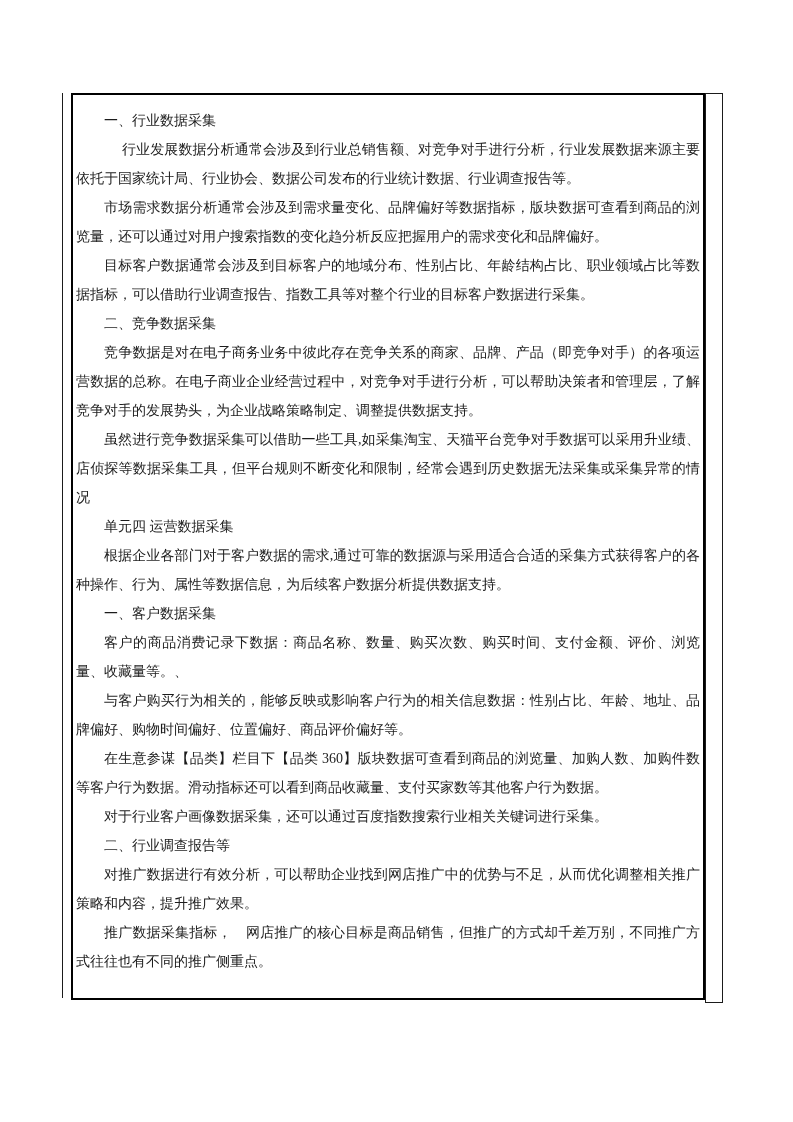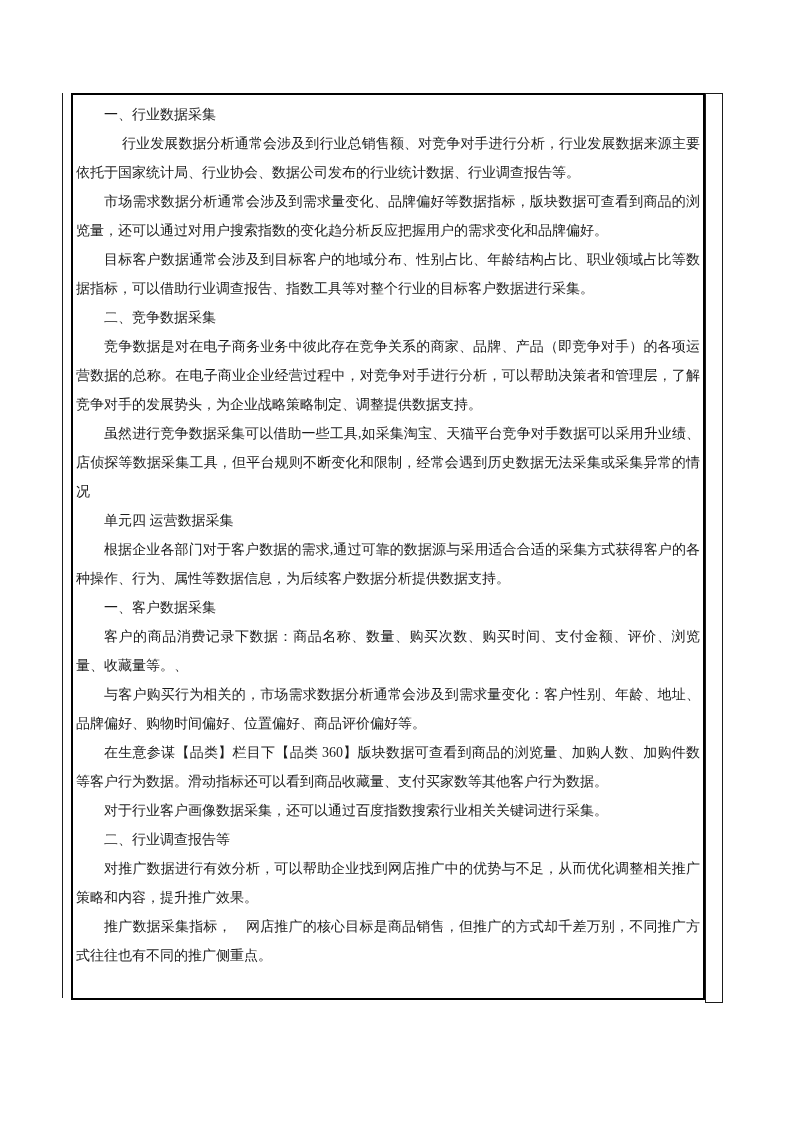--- a/index.html
+++ b/index.html
@@ -21,21 +21,21 @@
     background:#1b1b1b;
   }
   
   .main-cell{
     position:absolute;
     left:71px;top:93px;
     width:634px;height:907px;
     border:2px solid #000000;
     box-sizing:border-box;
     background:#ffffff;
-    padding:5px 3px 0 3px;
+    padding:11px 3px 0 3px;
     overflow:hidden;
   }
   
   .side-cell{
     position:absolute;
     left:705px;top:93px;
     width:18px;height:910px;
     border:1px solid #1b1b1b;
     box-sizing:border-box;
     background:#ffffff;
@@ -62,21 +62,21 @@
       <p class="para indent-3">行业发展数据分析通常会涉及到行业总销售额、对竞争对手进行分析，行业发展数据来源主要依托于国家统计局、行业协会、数据公司发布的行业统计数据、行业调查报告等。</p>
       <p class="para indent-2">市场需求数据分析通常会涉及到需求量变化、品牌偏好等数据指标，版块数据可查看到商品的浏览量，还可以通过对用户搜索指数的变化趋分析反应把握用户的需求变化和品牌偏好。</p>
       <p class="para indent-2">目标客户数据通常会涉及到目标客户的地域分布、性别占比、年龄结构占比、职业领域占比等数据指标，可以借助行业调查报告、指数工具等对整个行业的目标客户数据进行采集。</p>
       <p class="para indent-2">二、竞争数据采集</p>
       <p class="para indent-2">竞争数据是对在电子商务业务中彼此存在竞争关系的商家、品牌、产品（即竞争对手）的各项运营数据的总称。在电子商业企业经营过程中，对竞争对手进行分析，可以帮助决策者和管理层，了解竞争对手的发展势头，为企业战略策略制定、调整提供数据支持。</p>
       <p class="para indent-2">虽然进行竞争数据采集可以借助一些工具,如采集淘宝、天猫平台竞争对手数据可以采用升业绩、店侦探等数据采集工具，但平台规则不断变化和限制，经常会遇到历史数据无法采集或采集异常的情况</p>
       <p class="para indent-2">单元四 运营数据采集</p>
       <p class="para indent-2">根据企业各部门对于客户数据的需求,通过可靠的数据源与采用适合合适的采集方式获得客户的各种操作、行为、属性等数据信息，为后续客户数据分析提供数据支持。</p>
       <p class="para indent-2">一、客户数据采集</p>
       <p class="para indent-2">客户的商品消费记录下数据：商品名称、数量、购买次数、购买时间、支付金额、评价、浏览量、收藏量等。、</p>
-      <p class="para indent-2">与客户购买行为相关的，市场需求数据分析通常会涉及到需求量变化：客户性别、年龄、地址、品牌偏好、购物时间偏好、位置偏好、商品评价偏好等。</p>
+      <p class="para indent-2">与客户购买行为相关的，能够反映或影响客户行为的相关信息数据：性别占比、年龄、地址、品牌偏好、购物时间偏好、位置偏好、商品评价偏好等。</p>
       <p class="para indent-2">在生意参谋【品类】栏目下【品类 360】版块数据可查看到商品的浏览量、加购人数、加购件数等客户行为数据。滑动指标还可以看到商品收藏量、支付买家数等其他客户行为数据。</p>
       <p class="para indent-2">对于行业客户画像数据采集，还可以通过百度指数搜索行业相关关键词进行采集。</p>
       <p class="para indent-2">二、行业调查报告等</p>
       <p class="para indent-2">对推广数据进行有效分析，可以帮助企业找到网店推广中的优势与不足，从而优化调整相关推广策略和内容，提升推广效果。</p>
       <p class="para indent-2">推广数据采集指标，　网店推广的核心目标是商品销售，但推广的方式却千差万别，不同推广方式往往也有不同的推广侧重点。</p>
     </div>
   <div class="side-cell"></div>
 </div>
 
 </body></html>

